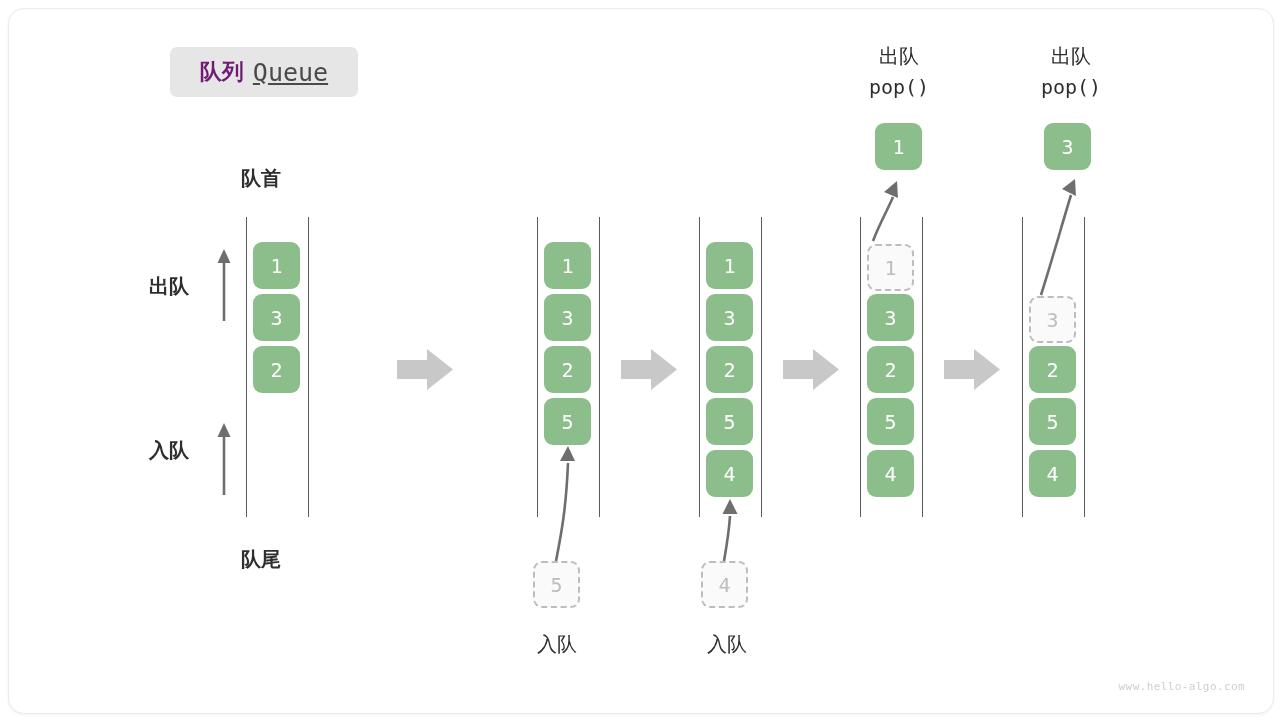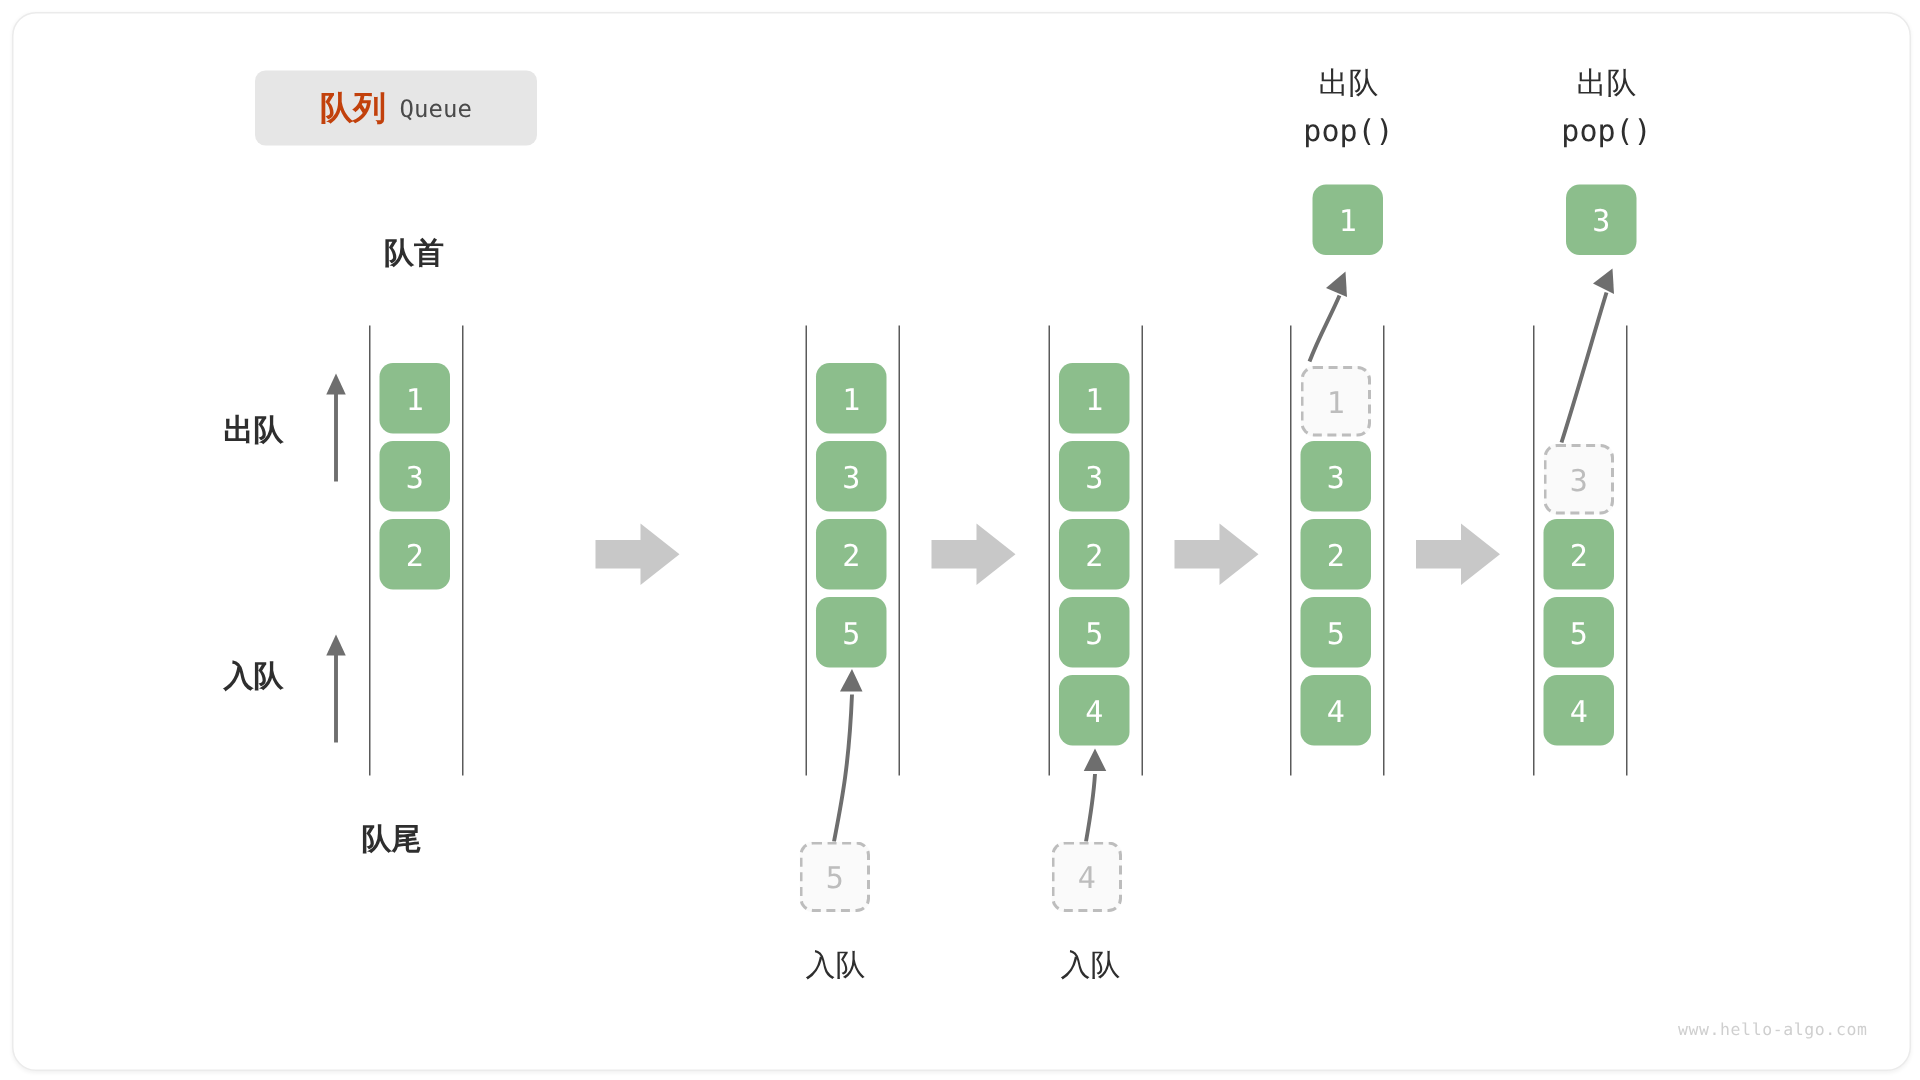--- a/index.html
+++ b/index.html
@@ -15,22 +15,22 @@
     overflow:hidden;
   }
   .abs{position:absolute;}
 
   
   #title-chip{
     left:161px;top:38px;width:188px;height:50px;
     background:#e6e6e6;border-radius:7px;
     display:flex;align-items:center;justify-content:center;gap:9px;
   }
-  #title-chip .cn{font-size:22px;font-weight:bold;color:#c2410c;text-align:center;}
-  #title-chip .en{font-size:16px;color:#4a4a4a;font-family:"DejaVu Sans Mono","Liberation Mono",monospace;}
+  #title-chip .cn{font-size:22px;font-weight:bold;color:#701a75;text-align:center;}
+  #title-chip .en{font-size:25px;color:#4a4a4a;font-family:"DejaVu Sans Mono","Liberation Mono",monospace;text-decoration:underline;}
 
   
   .hdr-label{font-size:20px;font-weight:bold;color:#2e2e2e;white-space:nowrap;}
   .side-label{font-size:20px;font-weight:bold;color:#2e2e2e;white-space:nowrap;}
   .op-label{
     font-size:20px;color:#2e2e2e;text-align:center;line-height:1.55;white-space:nowrap;
   }
   .op-label .cn{font-weight:normal;}
   .op-label .code{font-family:"DejaVu Sans Mono","Liberation Mono",monospace;font-size:20px;}
   .op-label .val{color:#4a9e58;font-weight:bold;}
@@ -59,21 +59,21 @@
 </head>
 <body>
 
 <div id="canvas">
 
   <div class="abs" id="title-chip">
     <span class="cn">队列</span>
     <span class="en">Queue</span>
   </div>
 
-  <div class="abs hdr-label" style="left:232px;top:146px;margin-left:15px;">队首</div>
+  <div class="abs hdr-label" style="left:232px;top:156px;">队首</div>
   <div class="abs hdr-label" style="left:232px;top:537px;">队尾</div>
 
   <div class="abs side-label" style="left:140px;top:264px;">出队</div>
   <svg class="abs" style="left:204px;top:238px;" width="24" height="76">
     <line x1="11" y1="74" x2="11" y2="14" stroke="#6e6e6e" stroke-width="2.6"></line>
     <polygon points="11,2 4.5,16 17.5,16" fill="#6e6e6e"></polygon>
   </svg>
 
   <div class="abs side-label" style="left:140px;top:428px;">入队</div>
   <svg class="abs" style="left:204px;top:412px;" width="24" height="76">

